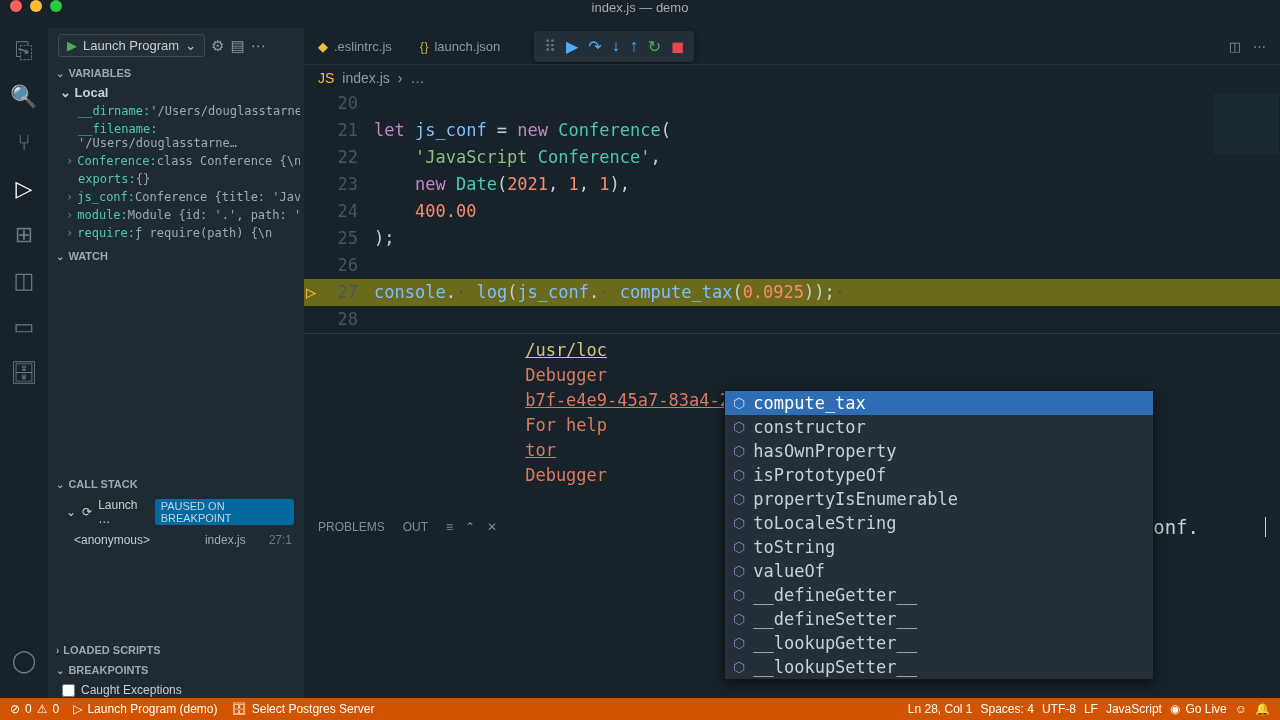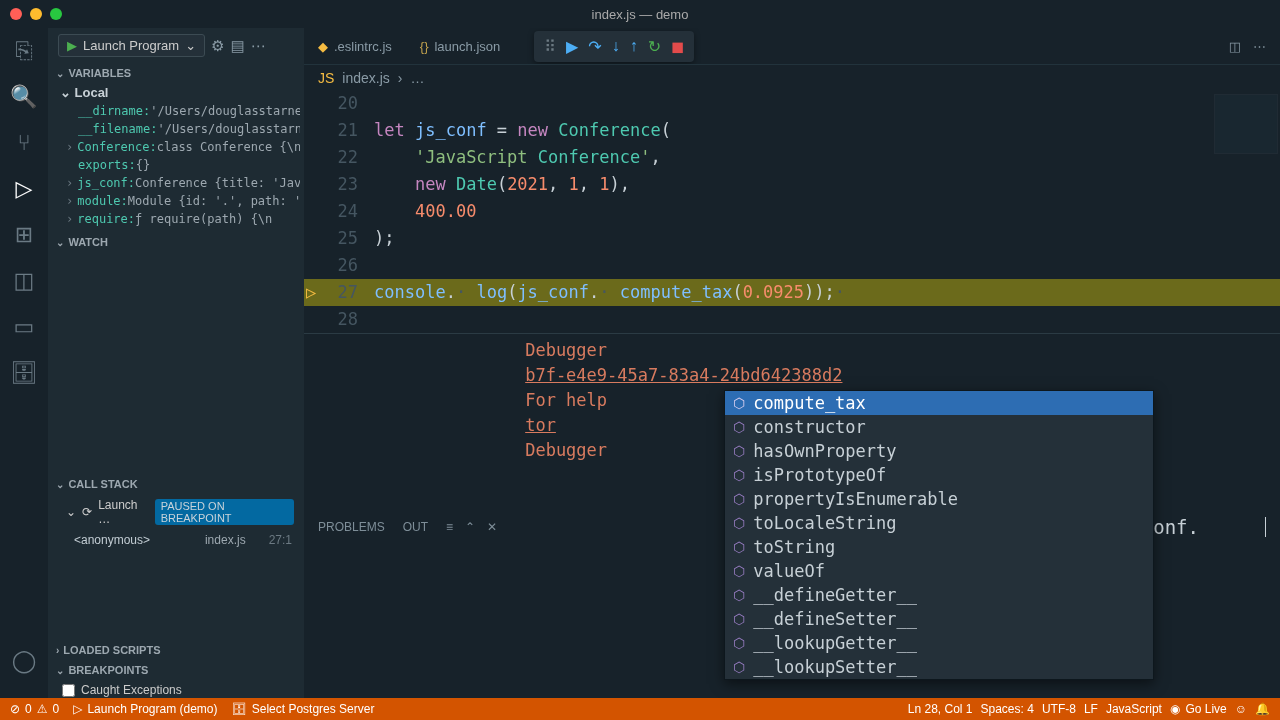--- a/index.html
+++ b/index.html
@@ -1,19 +1,19 @@
 <!DOCTYPE html>
 <html><head>
 <meta charset="utf-8">
 <style>
 * { margin:0; padding:0; box-sizing:border-box; }
 body { font-family:-apple-system,BlinkMacSystemFont,'Segoe UI',sans-serif; font-size:13px; background:#17222a; color:#ccc; width:1280px; height:720px; overflow:hidden; position:relative; }
 
 
-.titlebar { height:28px; background:#17222a; display:flex; align-items:center; padding:0 10px; position:relative; }
+.titlebar { height:28px; background:#17222a; display:flex; padding:0 10px; position:relative; }
 .traffic-lights { display:flex; gap:8px; }
 .tl { width:12px; height:12px; border-radius:50%; }
 .tl.red { background:#ff5f57; }
 .tl.yellow { background:#febc2e; }
 .tl.green { background:#28c840; }
 .title { position:absolute; left:50%; transform:translateX(-50%); color:#aaa; font-size:13px; }
 
 
 .app { display:grid; grid-template-columns:48px 256px 1fr; height:692px; }
 
@@ -157,21 +157,21 @@
     <div class="section-header">
         <span class="chev">⌄</span>
         <span>VARIABLES</span>
       </div>
     <div class="local-header"><span class="chev">⌄ </span><span>Local</span></div>
     <div class="tree">
       <div class="tree-row" style="padding-left:26px;text-align:center;">
           <span class="key">__dirname:</span>
           <span class="val"> '/Users/douglasstarne…</span>
         </div>
-      <div class="tree-row" style="padding-left:26px;">
+      <div class="tree-row" style="padding-left:26px;flex-direction:column;">
           <span class="key">__filename:</span>
           <span class="val"> '/Users/douglasstarne…</span>
         </div>
       <div class="tree-row" style="padding-left:14px;">
           <span class="chev">›</span>
           <span class="key">Conference:</span>
           <span class="val"> class Conference {\n…</span>
         </div>
       <div class="tree-row" style="padding-left:26px;">
           <span class="key">exports:</span>
@@ -324,20 +324,21 @@
       <div class="panel-tabs">
         <span class="ptab">PROBLEMS</span>
         <span class="ptab">OUT</span>
         <div class="right">
           <span>≡</span>
           <span>⌃</span>
           <span>✕</span>
         </div>
       </div>
       <div class="panel-body">
+        <div><span class="path">/usr/loc</span></div>
         <div><span class="dbg">Debugger</span><span style="display:inline-block;width:430px"></span><span class="link">b7f-e4e9-45a7-83a4-24bd642388d2</span></div>
         <div><span class="dbg">For help</span><span style="display:inline-block;width:430px"></span><span class="link">tor</span></div>
         <div><span class="dbg">Debugger</span></div>
       </div>
 
       <div class="ac" id="ac-popup">
           <div class="ac-row sel">
             <span class="ac-icn">⬡</span>
             <span>compute_tax</span>
           </div>

